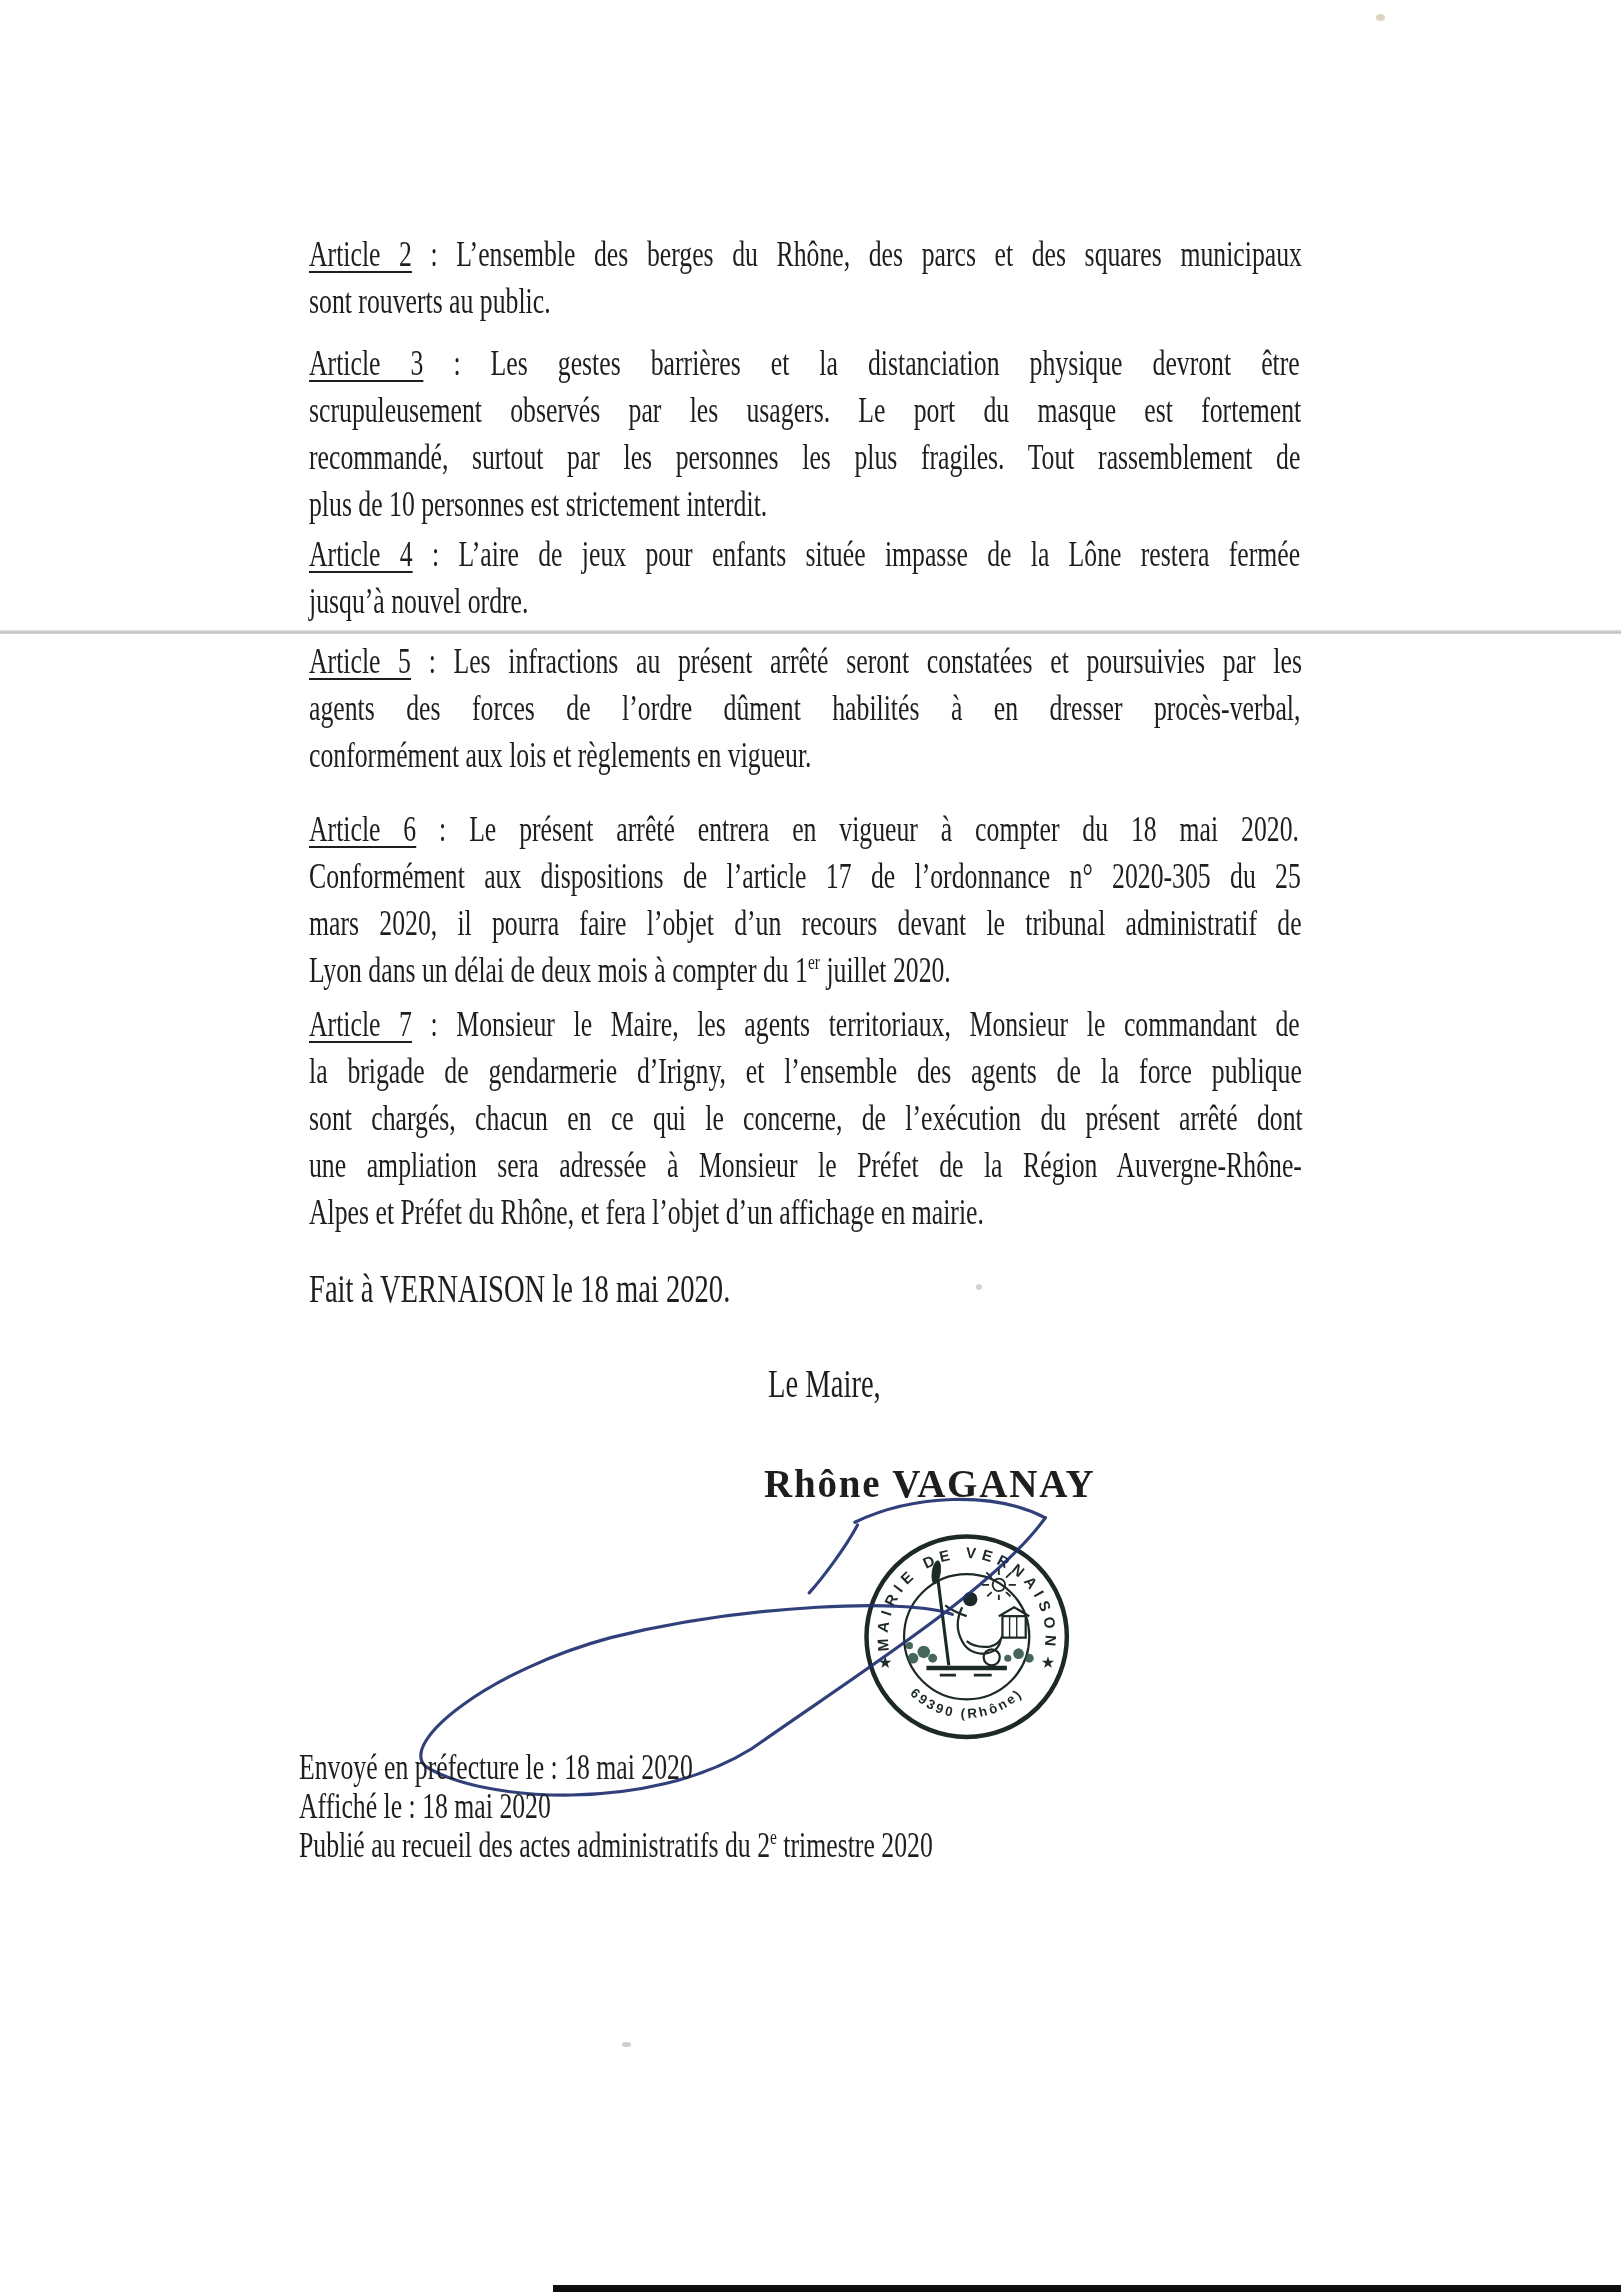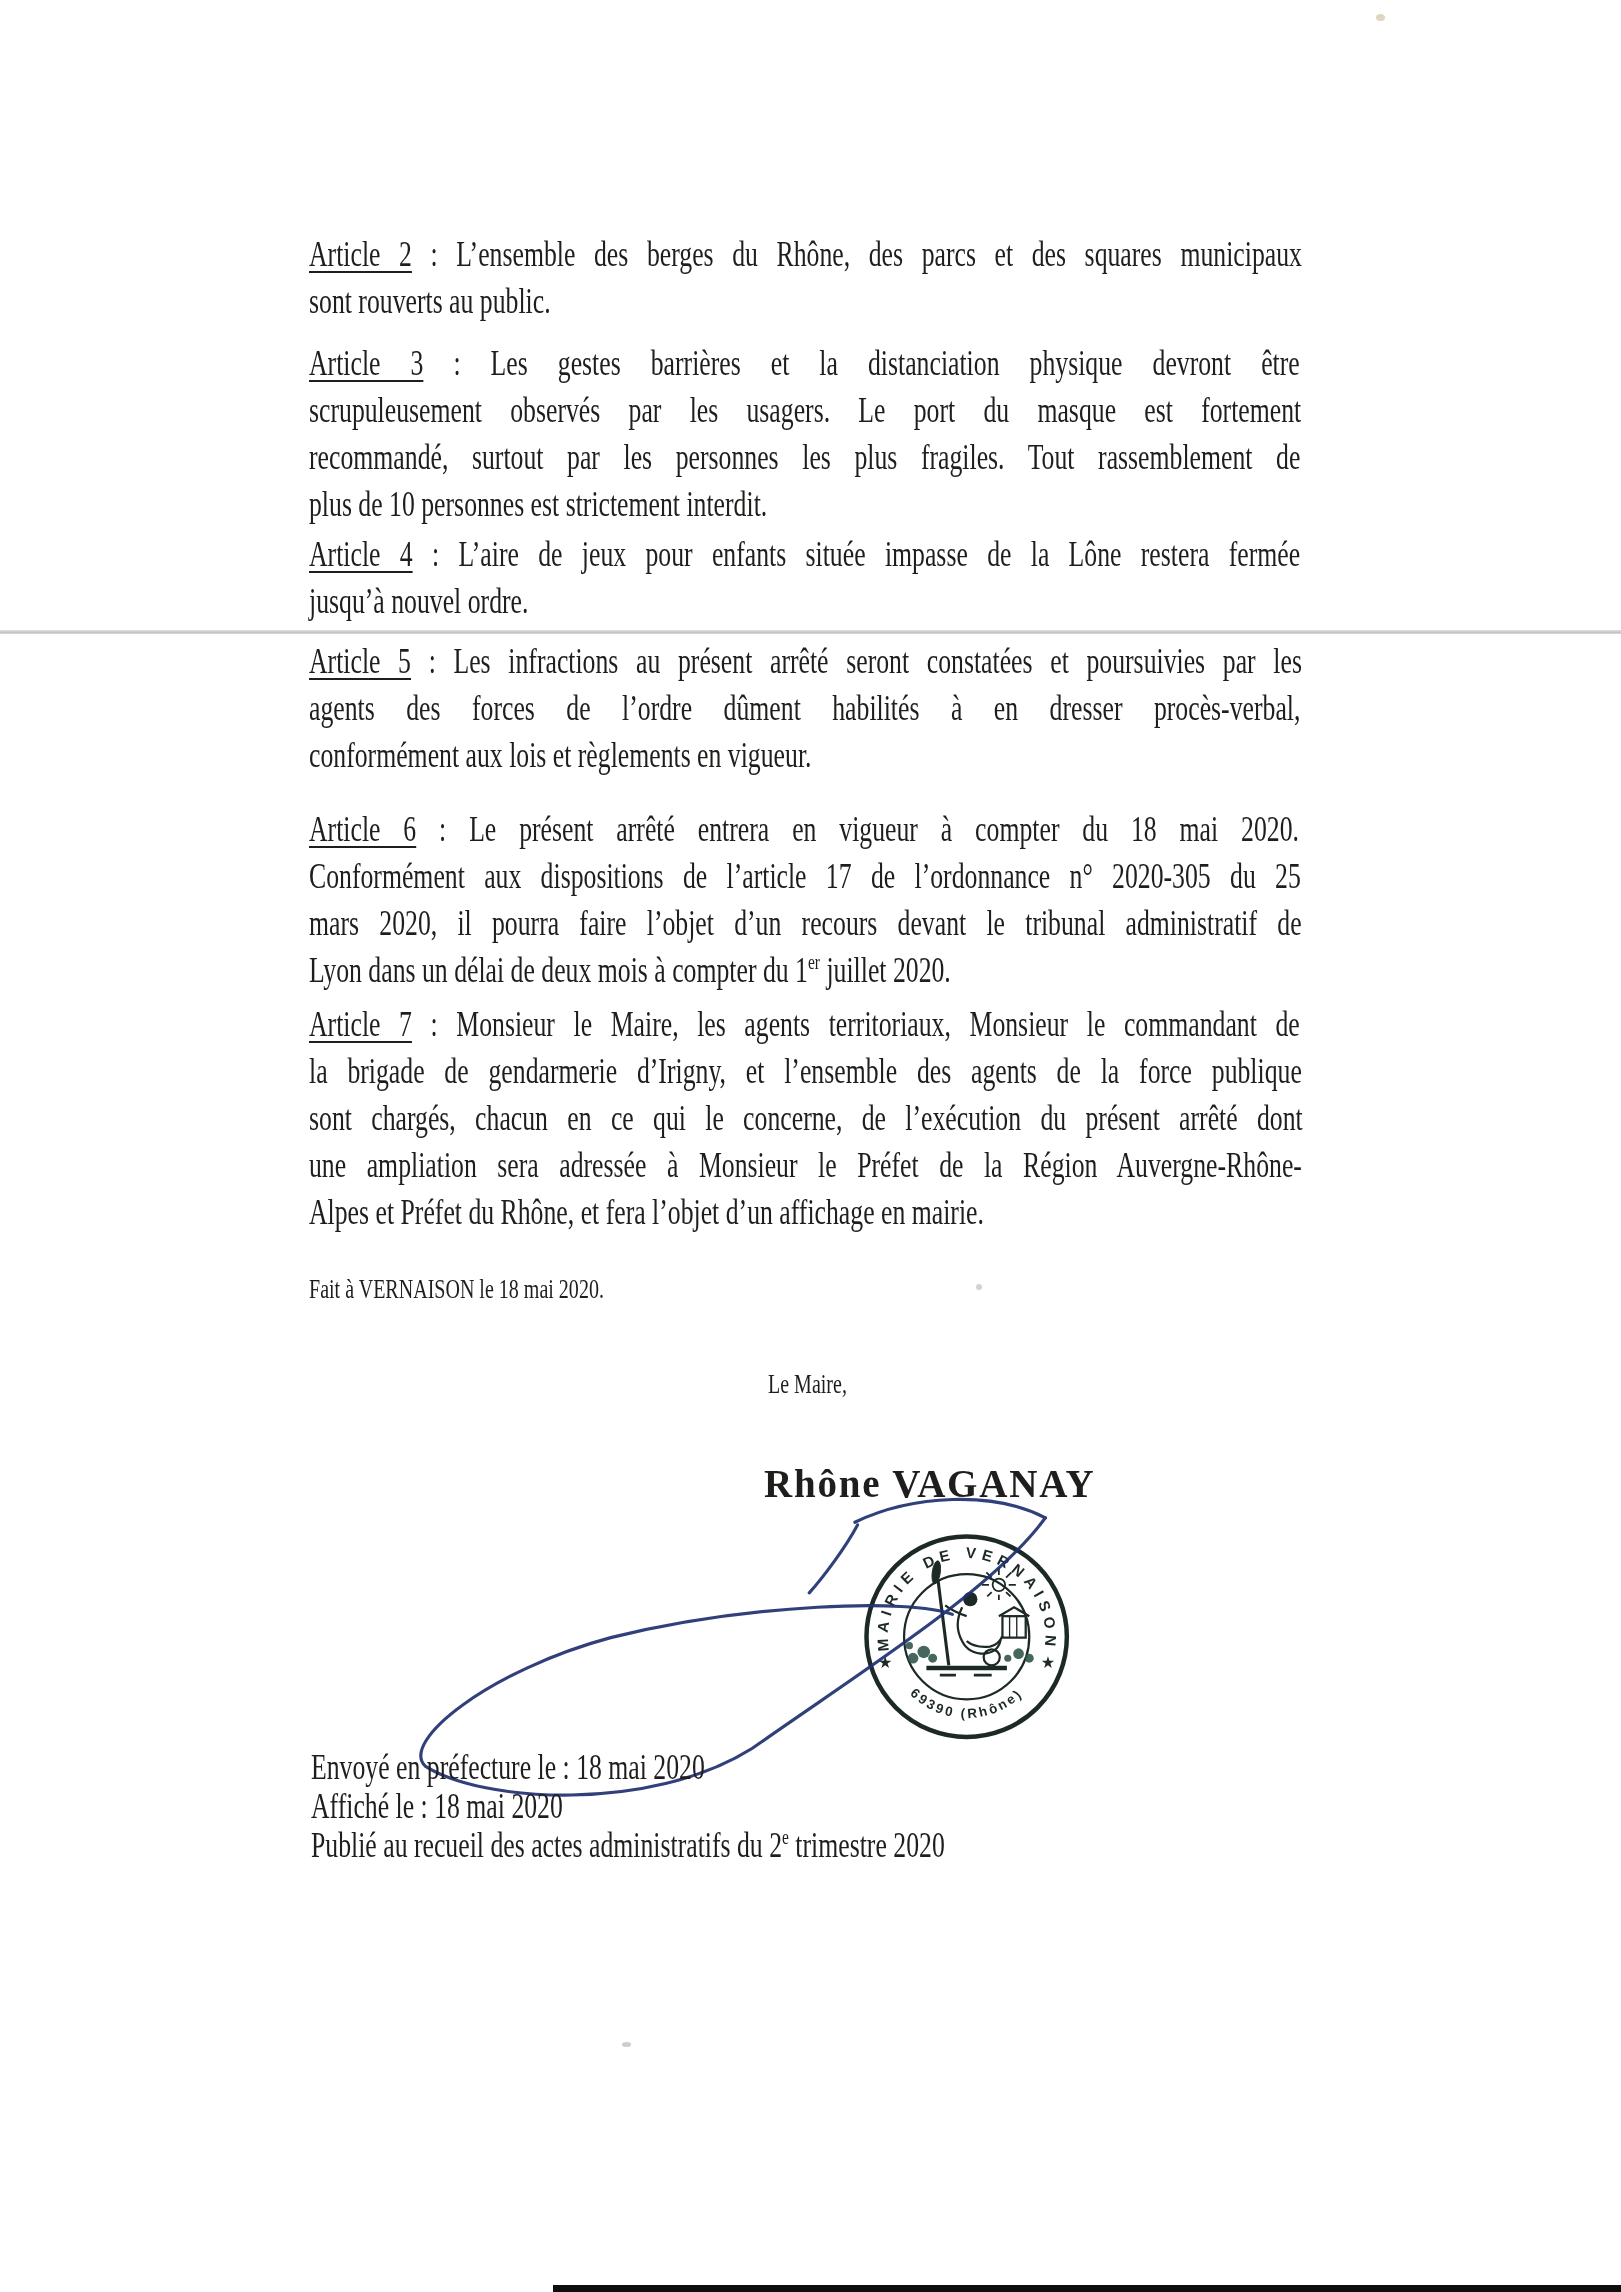--- a/index.html
+++ b/index.html
@@ -12,21 +12,21 @@
   .cline{
     white-space:nowrap;width:max-content;height:47px;line-height:47px;
     font-size:36px;transform:scaleX(0.715);transform-origin:left top;
   }
   .lbl{
     text-decoration:underline;
     text-decoration-thickness:2.2px;
     text-underline-offset:5.4px;
   }
   sup{font-size:0.6em;vertical-align:super;line-height:0;}
-  .txt{position:absolute;font-size:28px;line-height:47px;}
+  .txt{position:absolute;font-size:40px;line-height:47px;}
   .cond{display:inline-block;transform:scaleX(0.715);transform-origin:left top;white-space:nowrap;}
   .name{
     position:absolute;font-size:39px;font-weight:bold;letter-spacing:1.8px;
     line-height:47px;white-space:nowrap;
   }
   #footer .cline{height:39px;line-height:39px;}
   .artifact{position:absolute;}
   #scanline{
     left:0;top:630px;width:1621px;height:3.6px;
     background:linear-gradient(to bottom,#e2e2e2,#c3c3c3 60%,#d9d9d9);
@@ -145,20 +145,20 @@
       </g>
     </g>
 
     <g stroke="#1f3070" stroke-width="3.5" fill="none" stroke-linecap="round" opacity="0.92">
       <path d="M 535 45 C 600 14, 690 10, 748 40"></path>
       <path d="M 538 48 C 524 74, 500 106, 484 124"></path>
       <path d="M 748 40 C 690 120, 545 210, 420 298 C 305 370, 118 358, 55 318 C 25 290, 128 210, 262 174 C 415 136, 598 130, 644 148"></path>
     </g>
   </svg>
 
-  <div id="footer" class="para" style="left:311px;top:1748px">
+  <div id="footer" class="para" style="left:299px;top:1748px">
       <div class="cline">Envoyé en préfecture le : 18 mai 2020</div>
       <div class="cline">Affiché le : 18 mai 2020</div>
       <div class="cline">Publié au recueil des actes administratifs du 2<sup>e</sup> trimestre 2020</div>
     </div>
 
 </div>
 
 
 </body></html>

